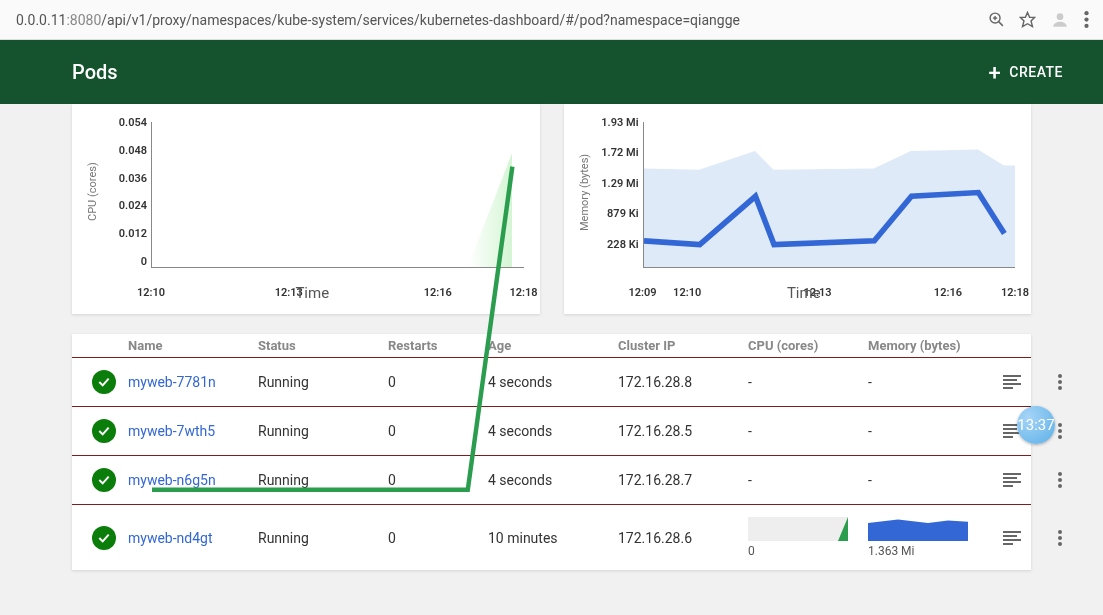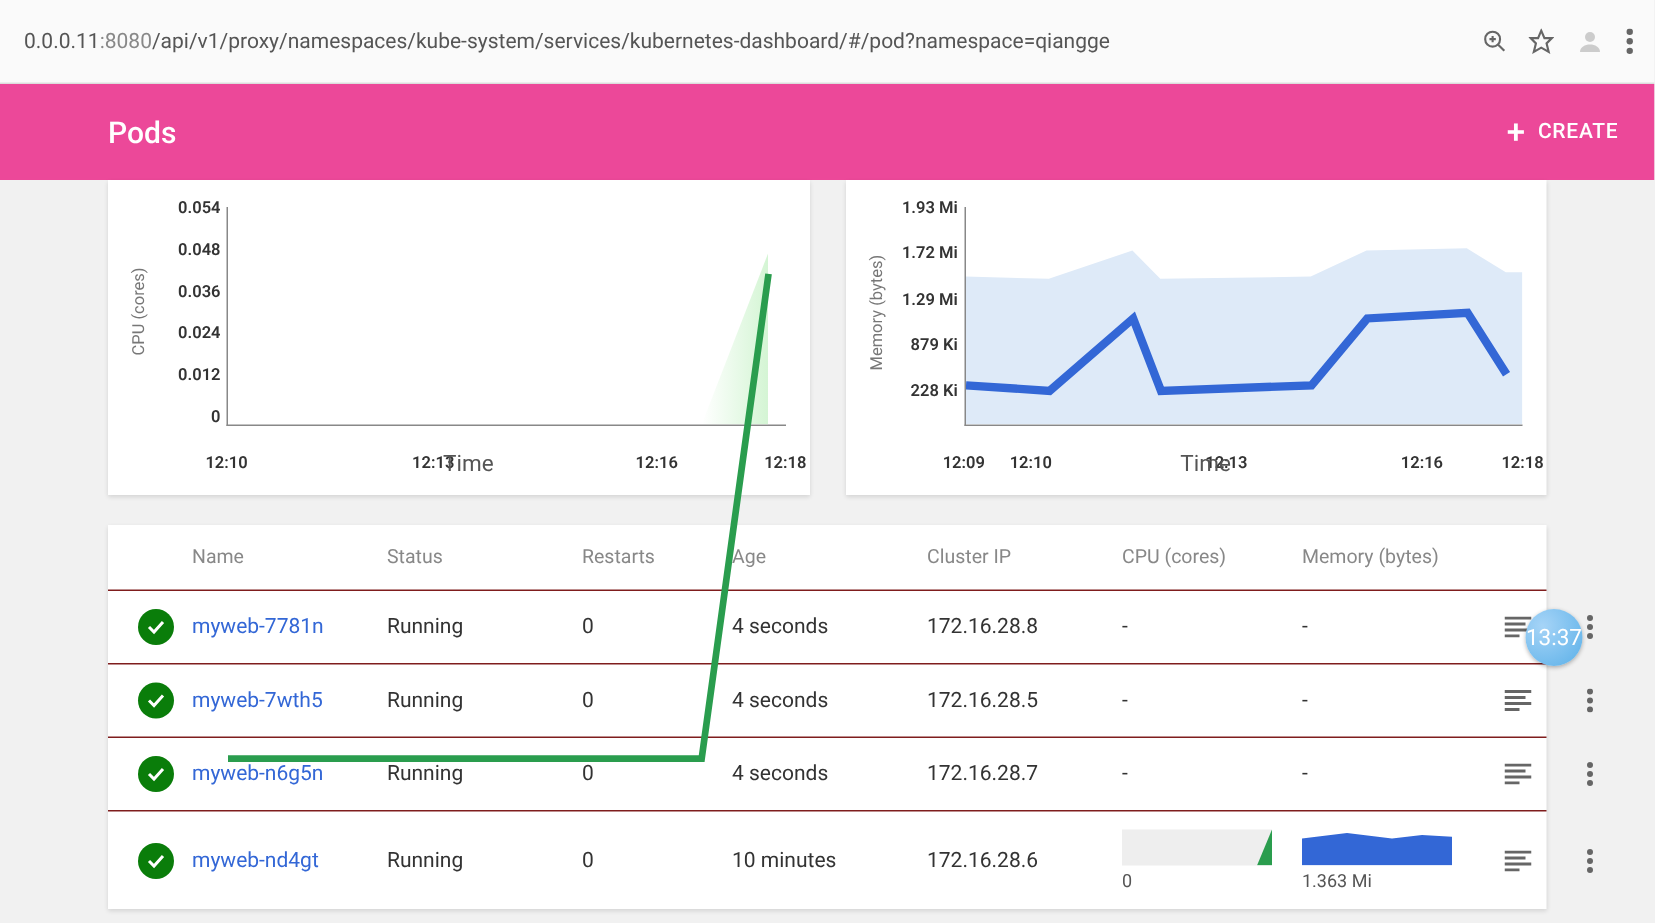--- a/index.html
+++ b/index.html
@@ -1,25 +1,25 @@
 <!DOCTYPE html>
 <html><head>
   <meta charset="utf-8">
   <style>
     * { margin: 0; padding: 0; box-sizing: border-box; }
     body { font-family: Roboto, Arial, sans-serif; background: #f1f1f1; width: 1103px; height: 615px; overflow: hidden; position: relative; }
     
-    .browser-bar { height: 56px; background: #fafafa; border-bottom: 1px solid #ddd; display: flex; align-items: center; padding: 0 8px; }
+    .browser-bar { height: 40px; background: #fafafa; border-bottom: 1px solid #ddd; display: flex; align-items: center; padding: 0 8px; }
     .url-box { flex: 1; color: #555; font-size: 14px; padding: 4px 8px; }
     .url-box .faded { color: #888; }
     .browser-icons { display: flex; align-items: center; gap: 14px; padding: 0 6px; }
     .browser-icons span { color: #666; cursor: pointer; }
     .browser-icons svg { display: block; }
     
-    .header { background: #ec4899; color: #fff; height: 64px; display: flex; align-items: center; justify-content: space-between; padding: 0 24px 0 72px; }
+    .header { background: #14532d; color: #fff; height: 64px; display: flex; align-items: center; justify-content: space-between; padding: 0 40px 0 72px; }
     .header-title { font-size: 20px; font-weight: 500; }
     .create-btn { display: flex; align-items: center; gap: 8px; font-size: 14px; font-weight: 500; cursor: pointer; letter-spacing: 0.5px; }
     .create-btn .plus { font-size: 22px; }
     
     .content { padding: 0 72px; }
     .charts-row { display: flex; gap: 24px; }
     .card { background: #fff; box-shadow: 0 1px 3px rgba(0,0,0,0.12); flex: 1; }
     .chart-card { padding: 12px 16px 16px 12px; height: 210px; position: relative; }
     
     .chart-container { position: relative; height: 100%; display: flex; }
@@ -34,21 +34,21 @@
     .x-axis-label { position: absolute; left: 50%; bottom: -4px; transform: translateX(-50%); font-size: 15px; color: #555; }
     .cpu-fill { position: absolute; right: 3%; bottom: 0; width: 12%; height: 88%; background: linear-gradient(to right, transparent, #d4f5d4); clip-path: polygon(0 100%, 100% 10%, 100% 100%); }
     .cpu-path { position: absolute; inset: 0; }
     
     .mem-fill { position: absolute; inset: 0; background: #deeaf8; clip-path: polygon(0 32%, 15% 33%, 30% 20%, 35% 33%, 62% 32%, 72% 20%, 90% 19%, 97% 30%, 100% 30%, 100% 100%, 0 100%); }
     .mem-line { position: absolute; inset: 0; }
     
     .table-card { margin-top: 20px; }
     .table { width: 100%; }
     .thead, .trow { display: grid; grid-template-columns: 48px 130px 130px 100px 130px 130px 120px 120px 48px 48px; align-items: center; padding: 12px 8px; }
-    .thead { color: #888; font-size: 13px; font-weight: 400; padding: 14px 8px; }
+    .thead { color: #888; font-size: 13px; font-weight: 700; padding: 4px 8px; }
     .trow { border-top: 1px solid #7f1d1d; font-size: 14px; color: #333; }
     .status-icon { width: 24px; height: 24px; border-radius: 50%; background: #0a7d0a; display: flex; align-items: center; justify-content: center; color: #fff; margin: 0 auto; }
     .status-icon svg { width: 16px; height: 16px; }
     .pod-name { color: #3367d6; cursor: pointer; }
     .action-icon { color: #666; cursor: pointer; display: flex; justify-content: center; }
     .spark { width: 100px; height: 24px; position: relative; display: block; }
     .spark-cpu { background: #eee; }
     .spark-cpu::after { content: ''; position: absolute; right: 0; bottom: 0; width: 10%; height: 100%; background: #2a9d4e; clip-path: polygon(0 100%, 100% 0, 100% 100%); }
     .spark-mem { background: #3367d6; clip-path: polygon(0 25%, 30% 10%, 60% 25%, 80% 15%, 100% 20%, 100% 100%, 0 100%); }
     .spark-label { font-size: 12px; color: #555; margin-top: 3px; }

